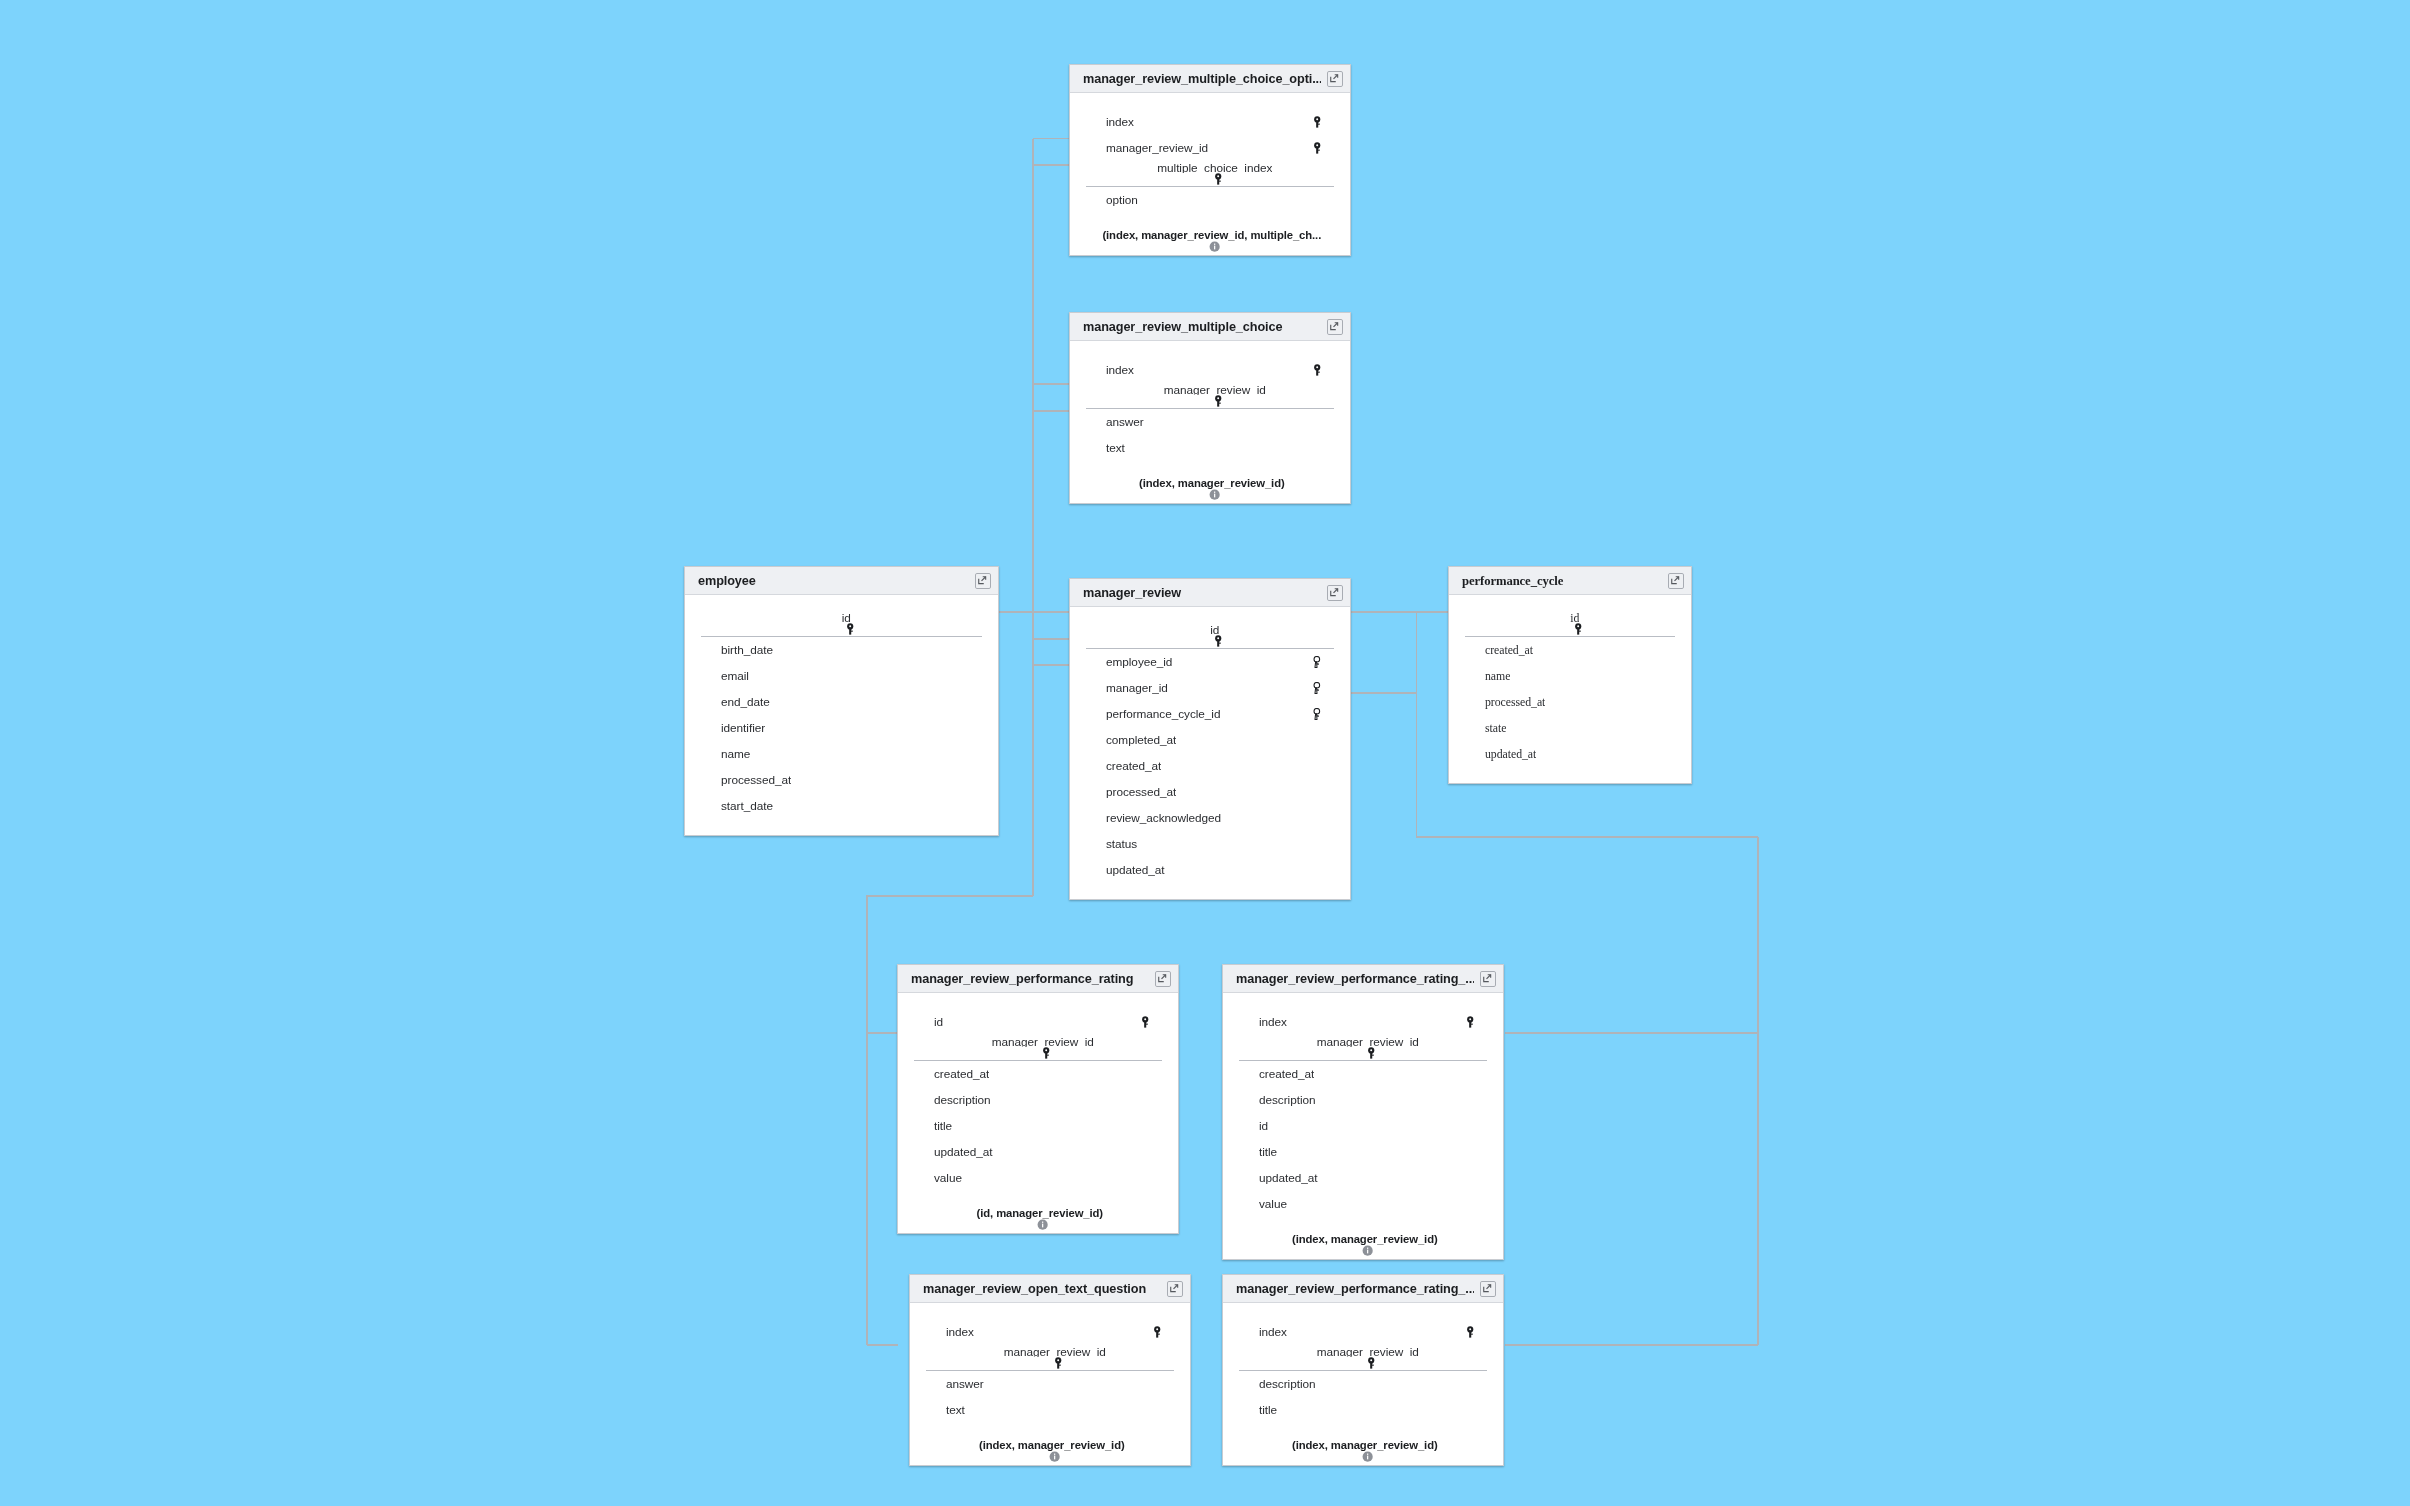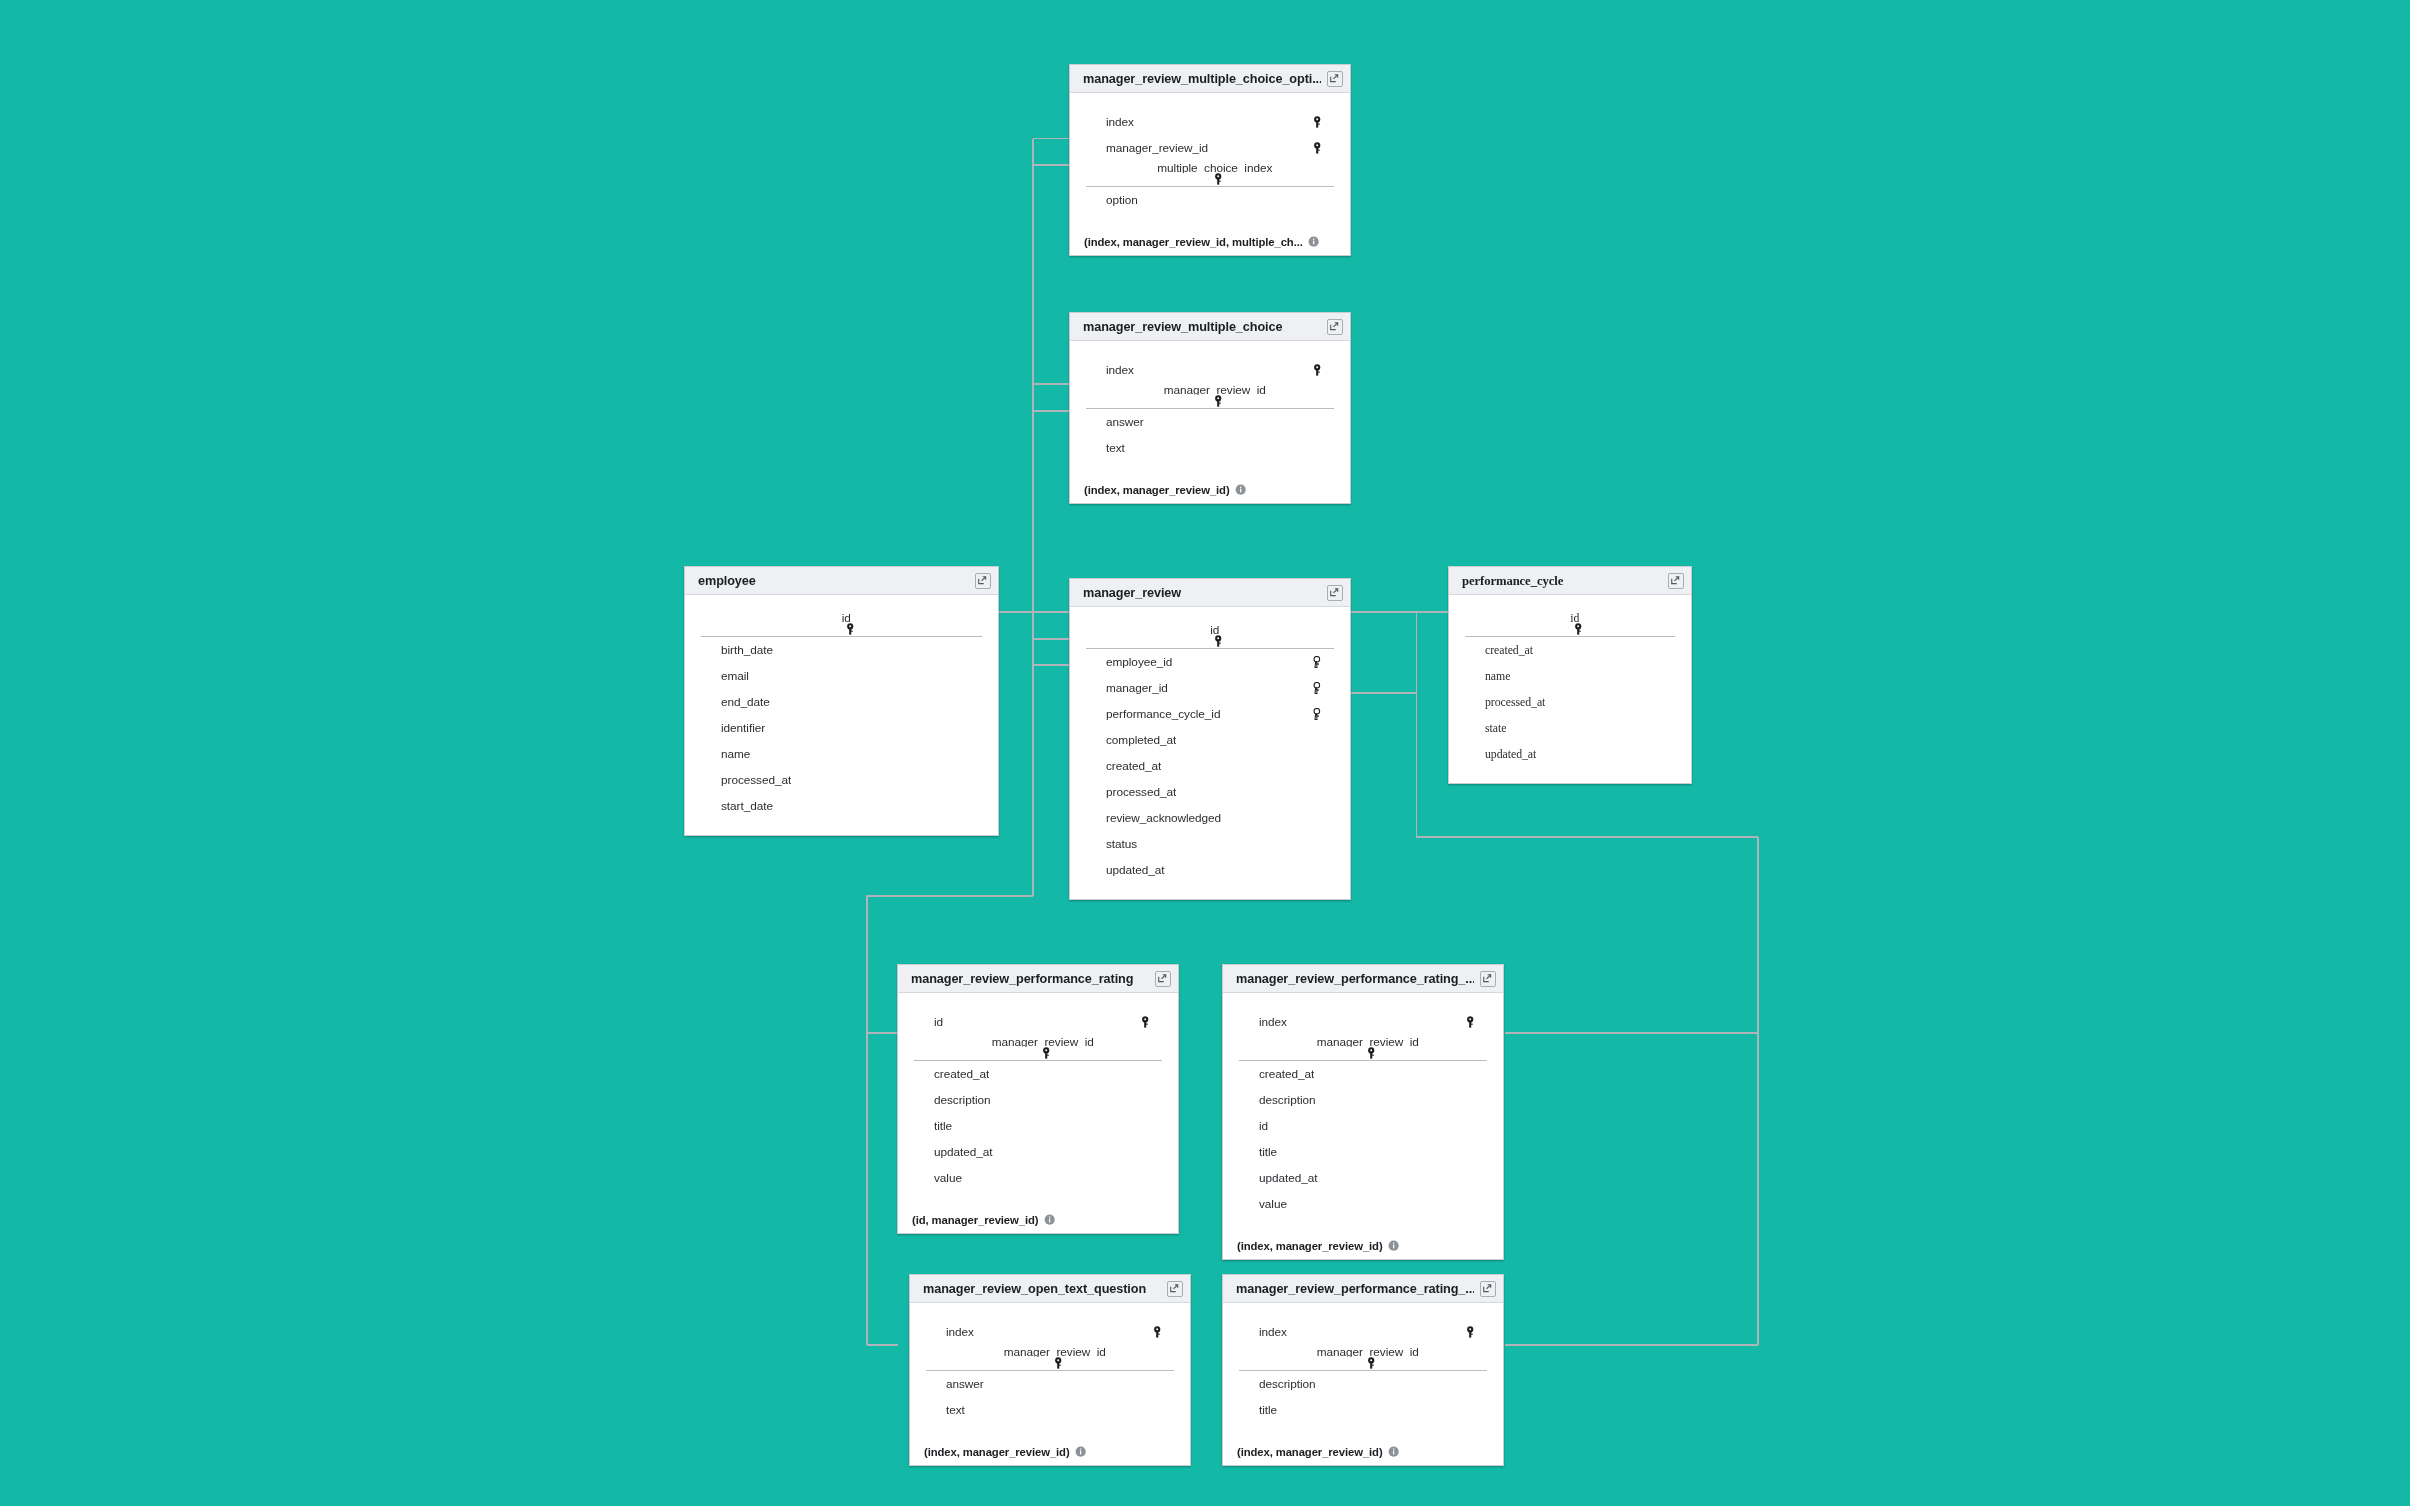--- a/index.html
+++ b/index.html
@@ -12,21 +12,21 @@
     width: 2411px;
     height: 1507px;
     overflow: hidden;
     font-family: "Liberation Sans", sans-serif;
     -webkit-font-smoothing: antialiased;
   }
   #canvas {
     position: relative;
     width: 2411px;
     height: 1507px;
-    background: #14b8a6;
+    background: #7dd3fc;
   }
   #edge-layer {
     position: absolute;
     left: 0;
     top: 0;
     width: 2411px;
     height: 1507px;
     pointer-events: none;
   }
   .entity {
@@ -100,20 +100,21 @@
   .constraint {
     display: flex;
     align-items: center;
     height: 26px;
     padding: 0 10.4px 0 14px;
     box-sizing: border-box;
     font-size: 11.3px;
     font-weight: bold;
     color: #1c1e21;
     letter-spacing: -0.1px;
+    flex-direction: column;
   }
   .constraint-text {
     white-space: nowrap;
     overflow: hidden;
   }
   .info-icon {
     flex: 0 0 auto;
     width: 11.3px;
     height: 11.3px;
     margin-left: 5.6px;

